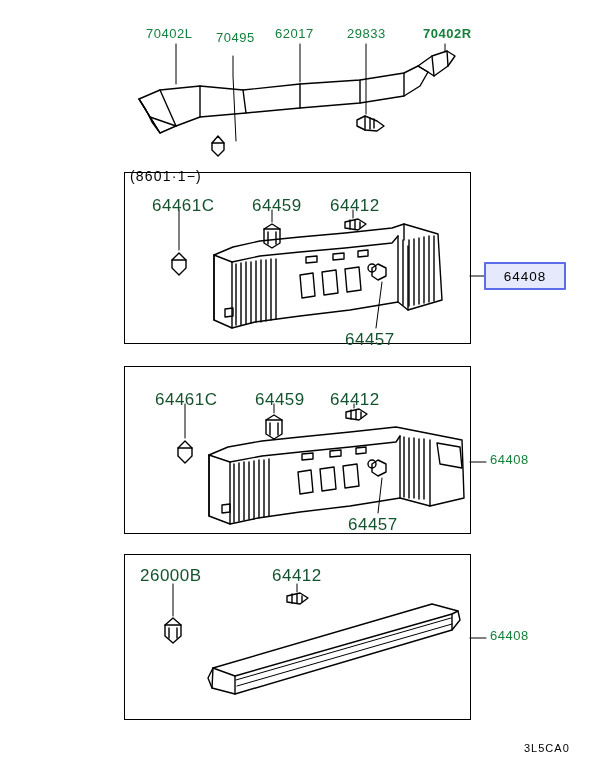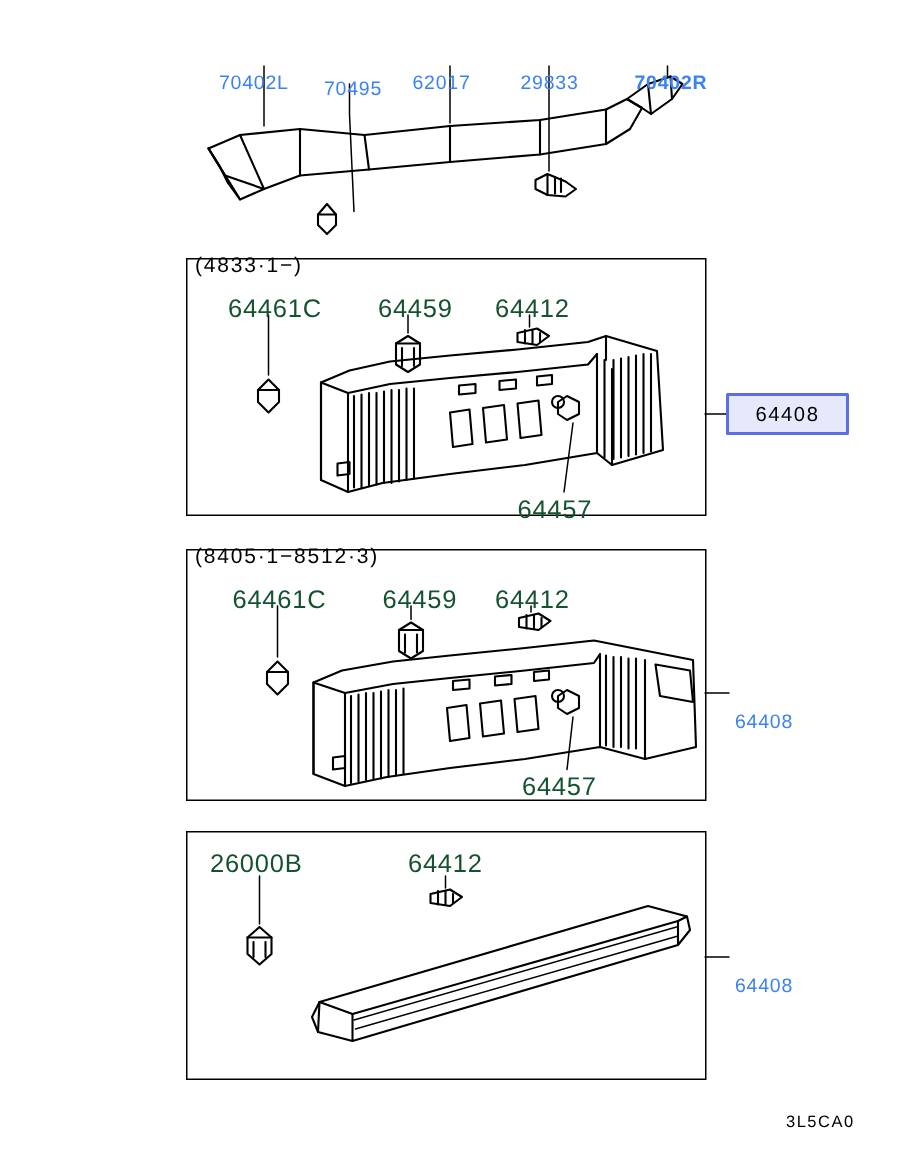--- a/index.html
+++ b/index.html
@@ -19,22 +19,21 @@
     position: absolute;
     left: 0; top: 0;
     width: 609px;
     height: 768px;
   }
   .lbl {
     position: absolute;
     font-size: 13px;
     letter-spacing: 0.5px;
     white-space: nowrap;
-    color: #3b82f6;
-    margin-top: 21px;
+    color: #15803d;
   }
   .lbl-sm {
     position: absolute;
     font-size: 17px;
     letter-spacing: 0.5px;
     white-space: nowrap;
     color: #14532d;
   }
   .grouphdr {
     position: absolute;
@@ -230,31 +229,30 @@
   <div class="box" style="left:124px; top:172px; width:347px; height:172px;"></div>
   <div class="box" style="left:124px; top:366px; width:347px; height:168px;"></div>
   <div class="box" style="left:124px; top:554px; width:347px; height:166px;"></div>
 
   <div class="lbl" style="left:146px; top:26px;">70402L</div>
   <div class="lbl" style="left:216px; top:30px;">70495</div>
   <div class="lbl" style="left:275px; top:26px;">62017</div>
   <div class="lbl" style="left:347px; top:26px;">29833</div>
   <div class="lbl" style="left:423px; top:26px;font-weight:bold;">70402R</div>
 
-  <div class="grouphdr" style="left:130px; top:168px;">(4833·1−)</div>
+  <div class="grouphdr" style="left:130px; top:168px;">(8601·1−)</div>
   <div class="lbl-sm" style="left:152px; top:196px;">64461C</div>
   <div class="lbl-sm" style="left:252px; top:196px;">64459</div>
   <div class="lbl-sm" style="left:330px; top:196px;">64412</div>
   <div class="lbl-sm" style="left:345px; top:330px;">64457</div>
 
   <div class="hl" style="left:484px; top:262px; width:82px; height:28px;">
     <span>64408</span>
   </div>
 
-  <div class="grouphdr" style="left:130px; top:362px;">(8405·1−8512·3)</div>
   <div class="lbl-sm" style="left:155px; top:390px;">64461C</div>
   <div class="lbl-sm" style="left:255px; top:390px;">64459</div>
   <div class="lbl-sm" style="left:330px; top:390px;">64412</div>
   <div class="lbl-sm" style="left:348px; top:515px;">64457</div>
   <div class="lbl" style="left:490px; top:452px;">64408</div>
 
   <div class="lbl-sm" style="left:140px; top:566px;">26000B</div>
   <div class="lbl-sm" style="left:272px; top:566px;">64412</div>
   <div class="lbl" style="left:490px; top:628px;">64408</div>
 

